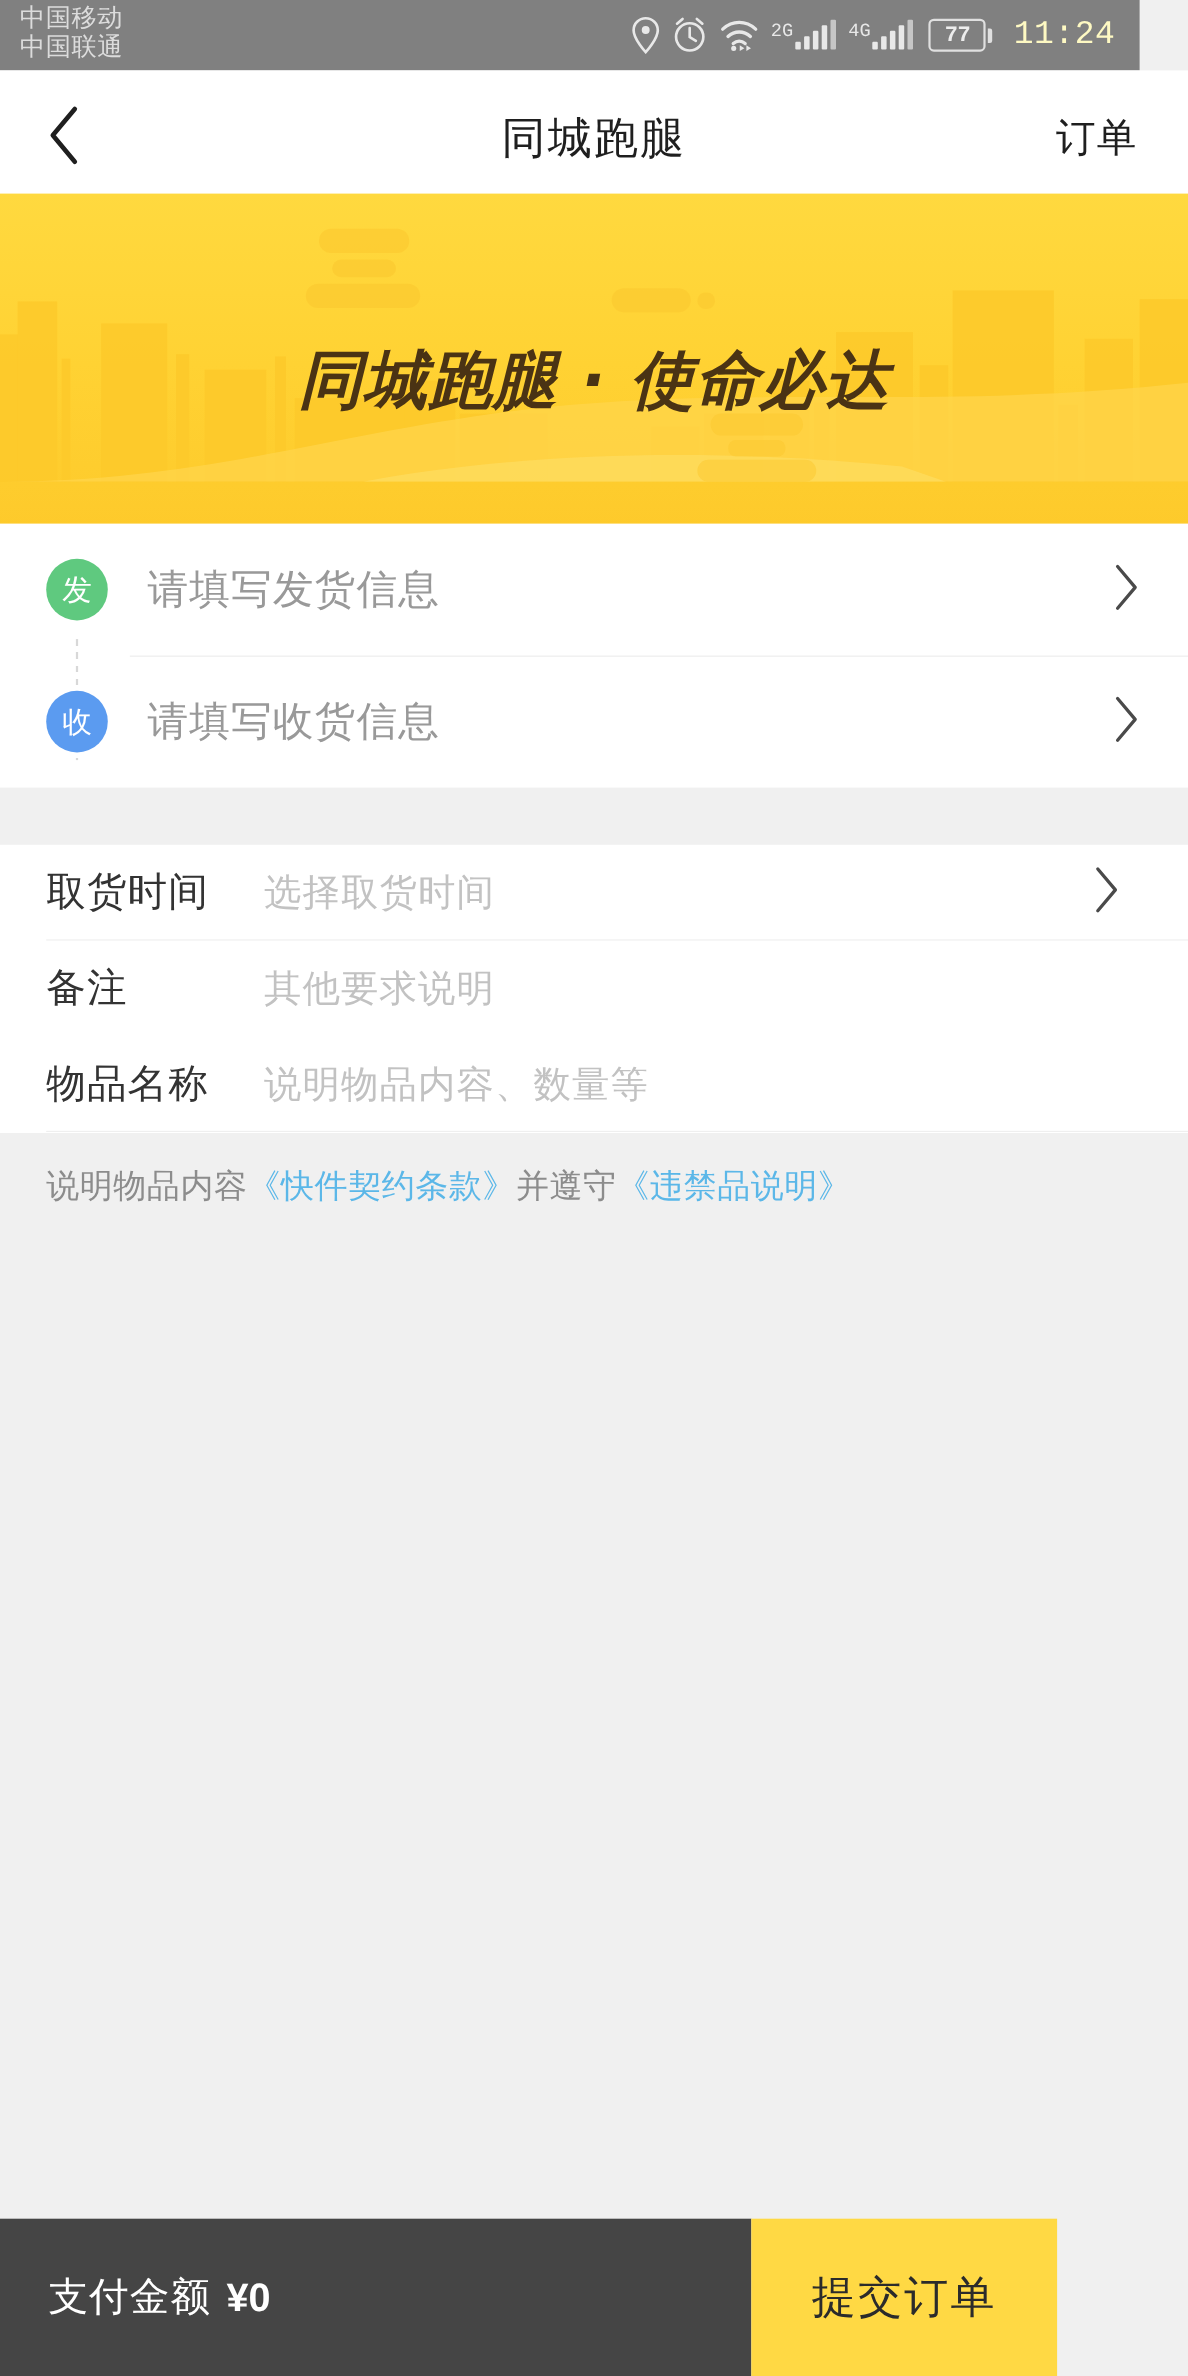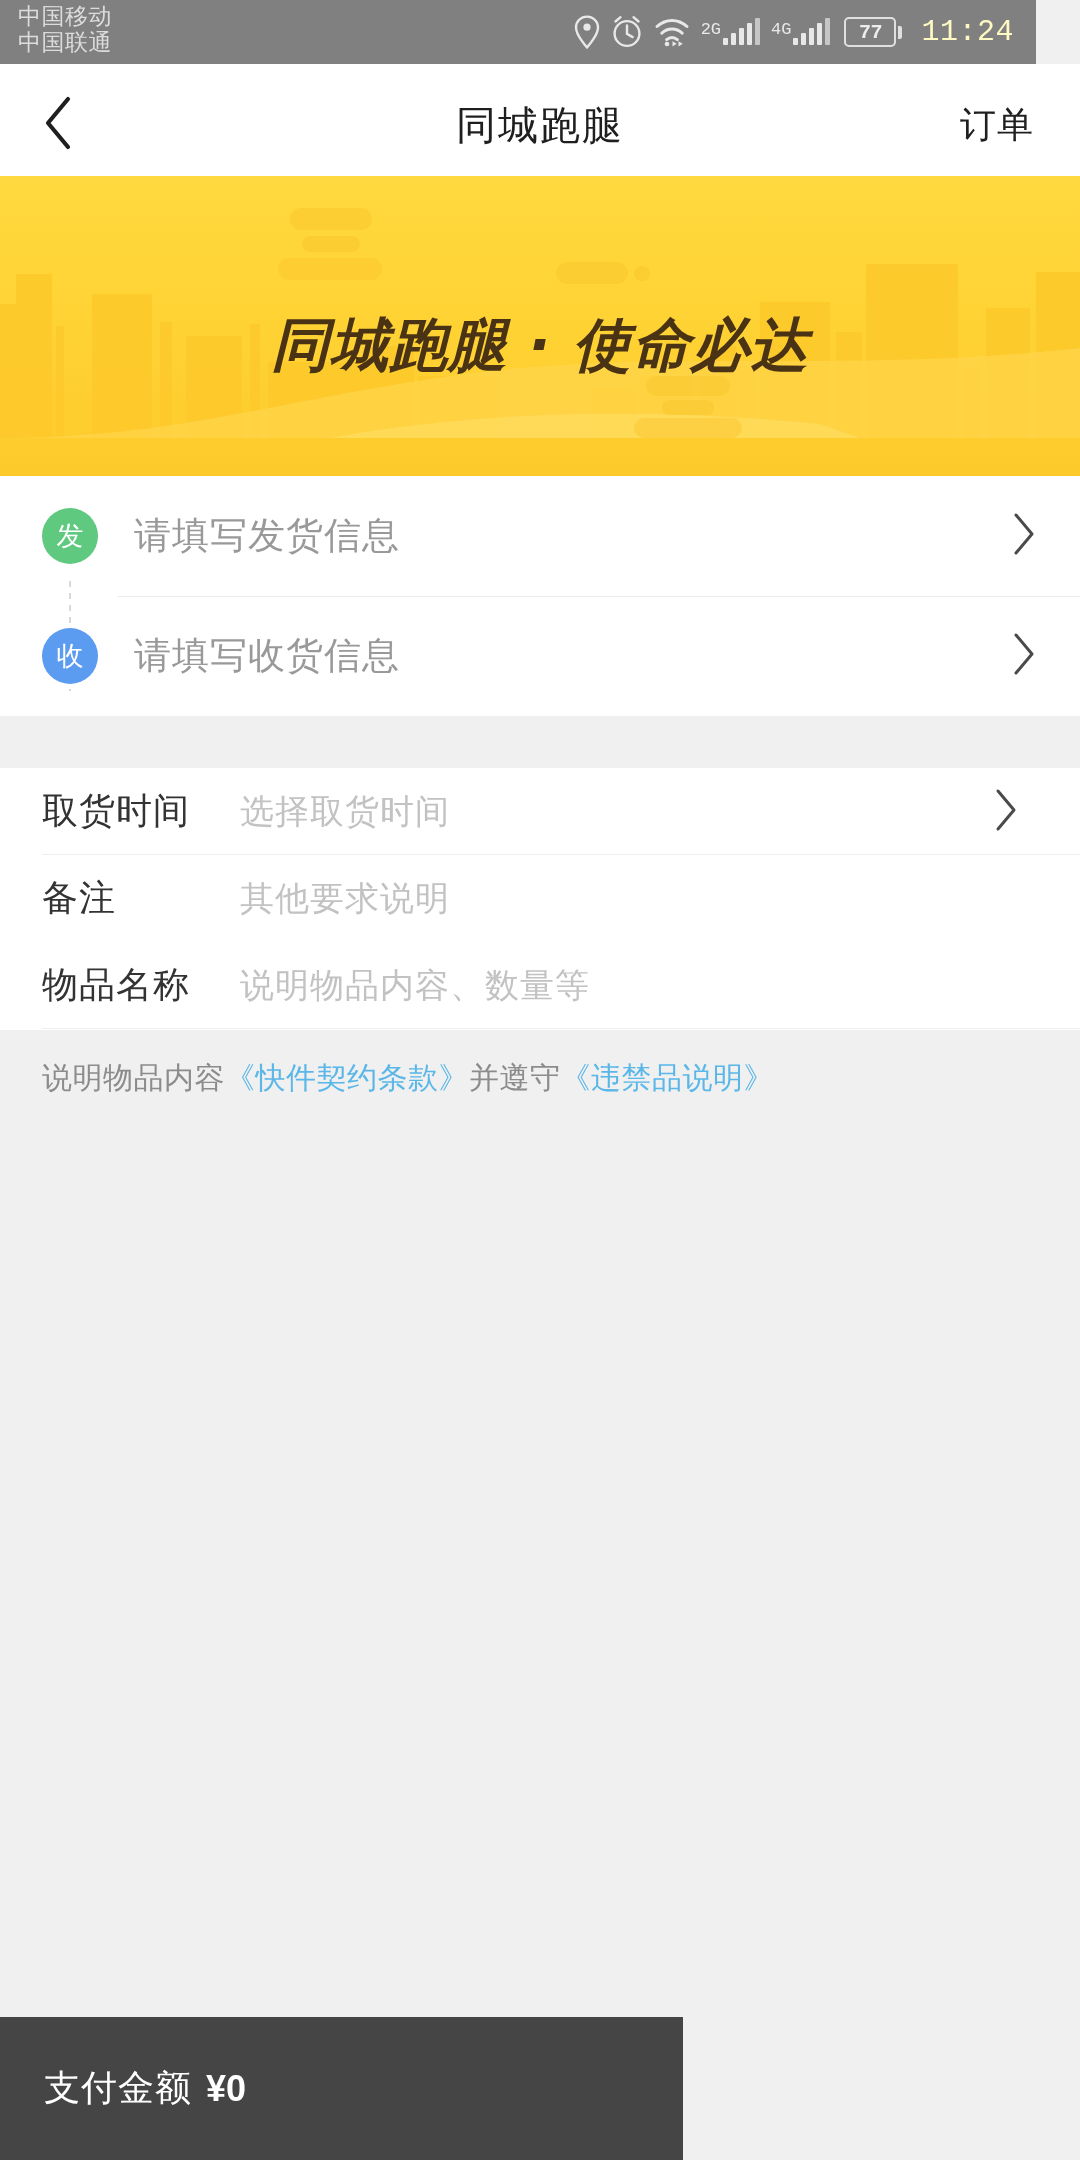--- a/index.html
+++ b/index.html
@@ -326,15 +326,16 @@
       <a href="#">《违禁品说明》</a>
   </div>
 
   <div class="filler"></div>
 
   <div class="bottombar">
     <div class="pay">
       <span class="pay-label">支付金额</span>
       <span class="pay-amount">¥0</span>
     </div>
+    <div class="submit">提交订单</div>
   </div>
 
 </div>
 
 </body></html>

